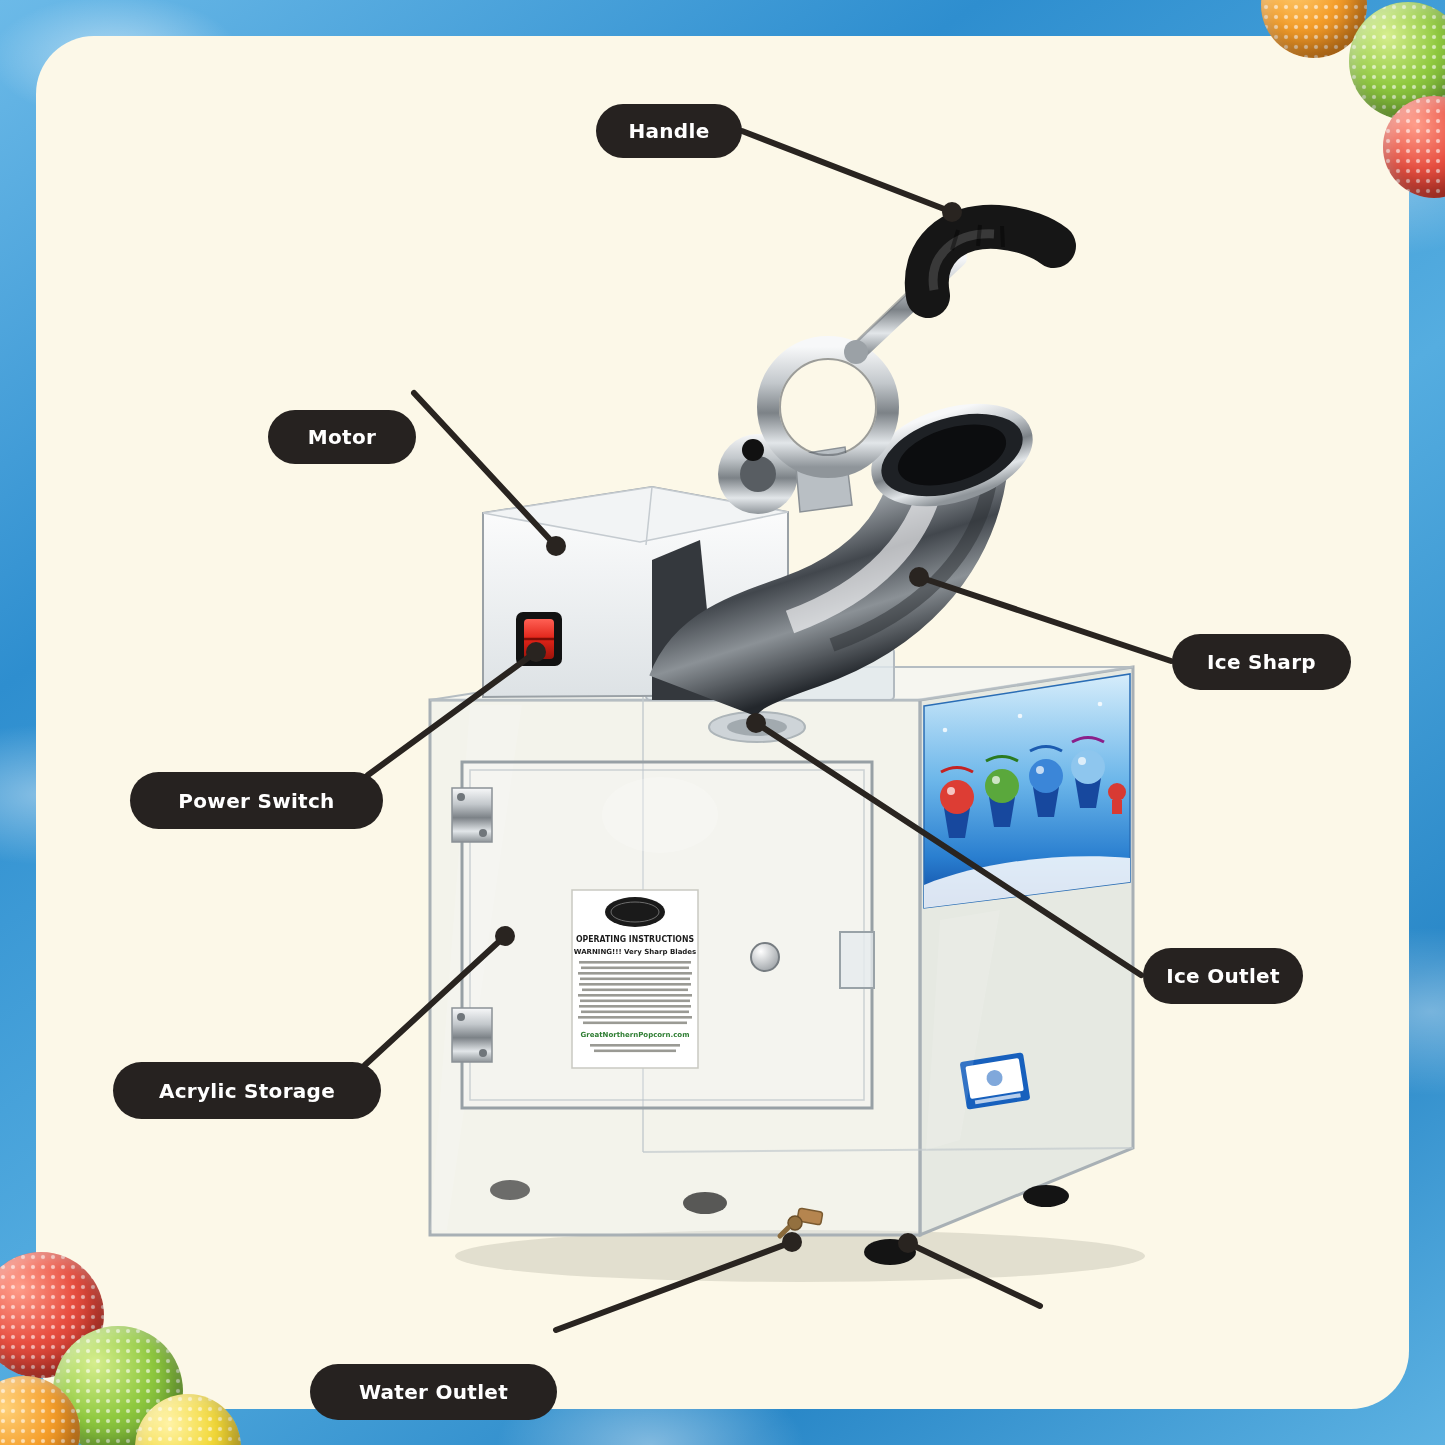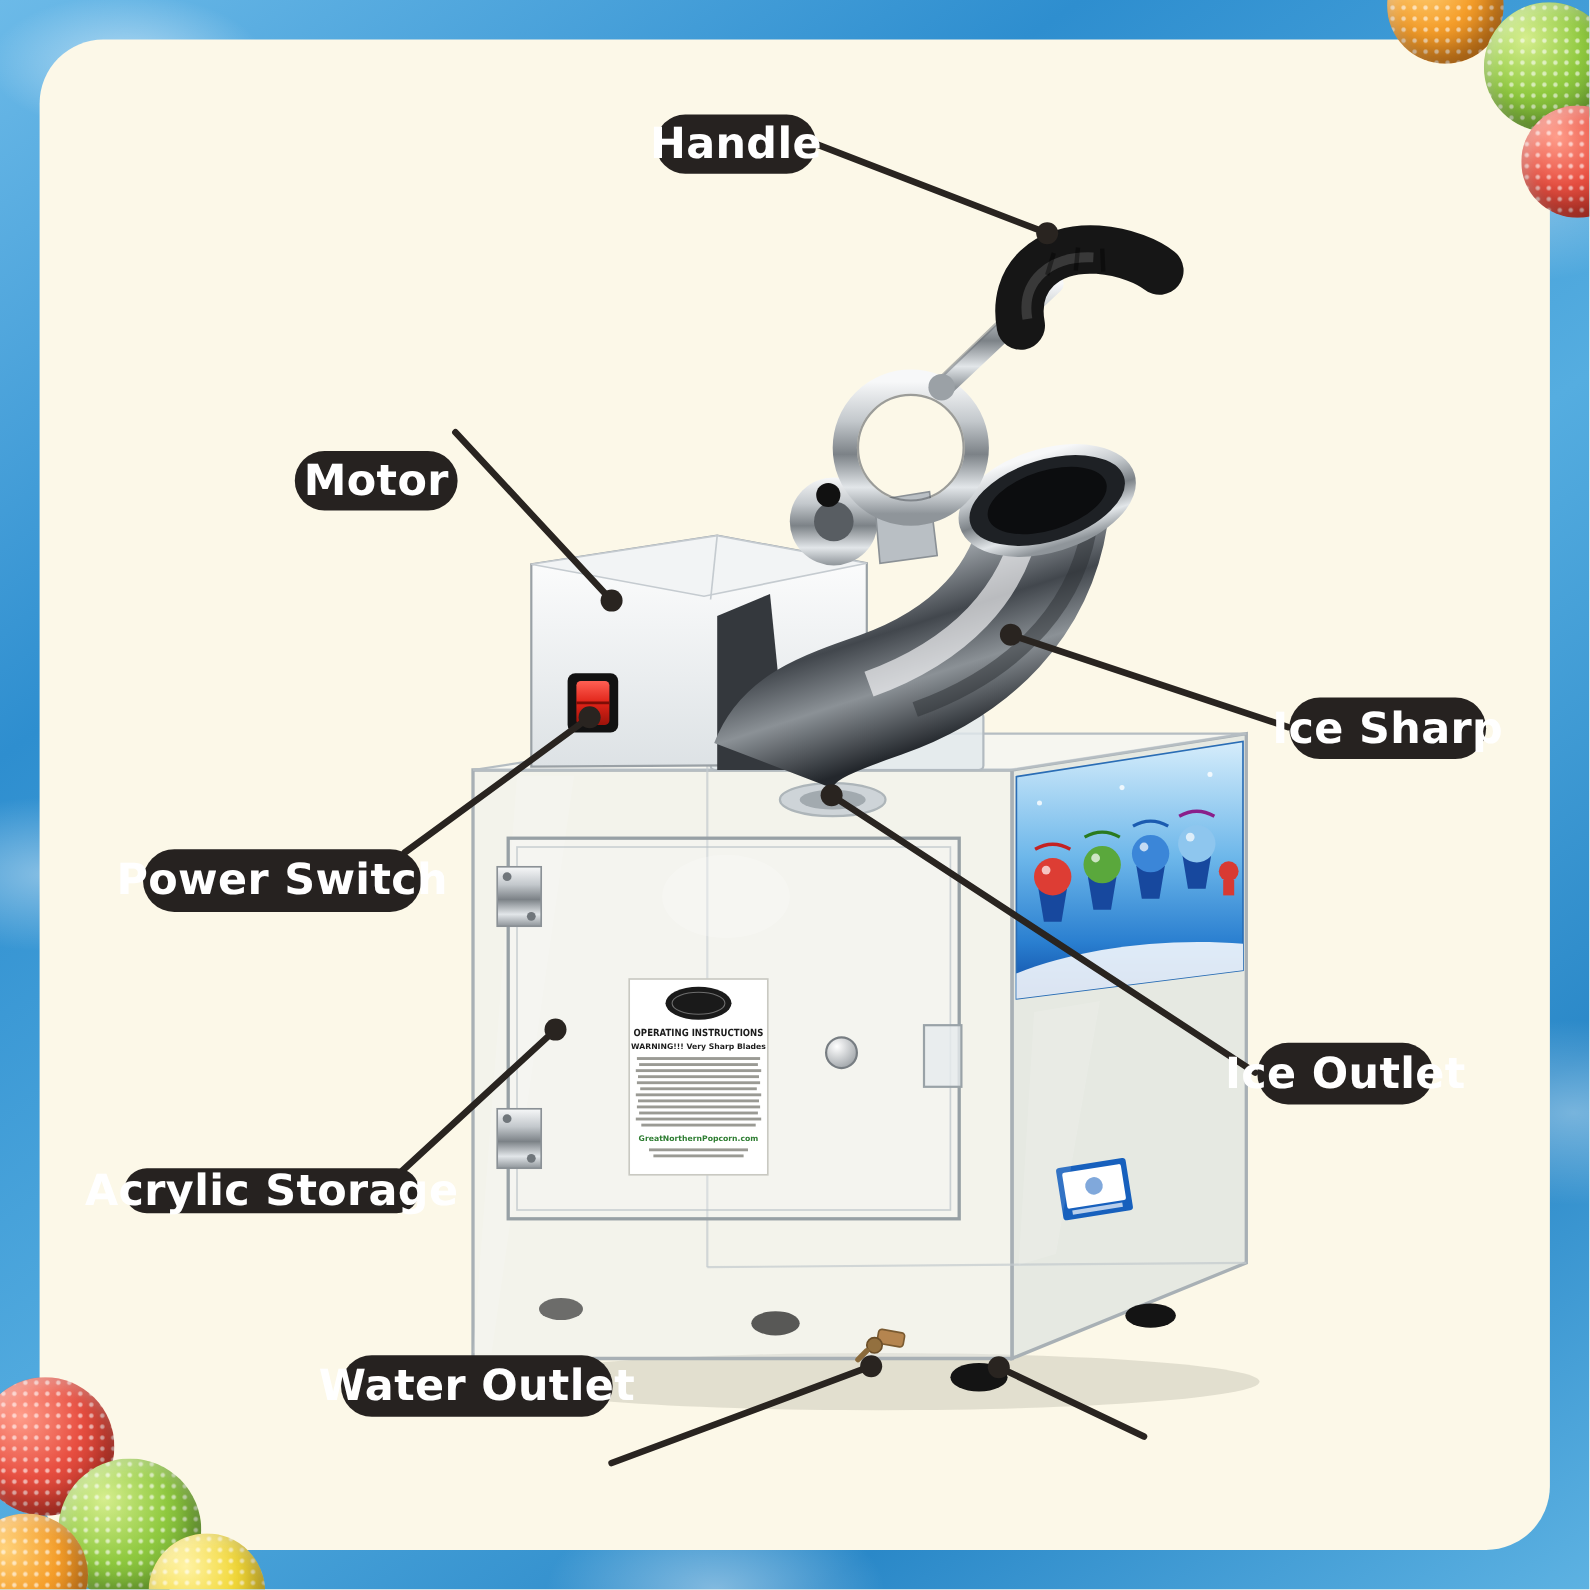--- a/index.html
+++ b/index.html
@@ -41,27 +41,27 @@
   #ball-bl-orange{left:-32px;top:1376px;width:112px;height:112px;}
   #ball-bl-yellow{left:135px;top:1394px;width:106px;height:106px;}
 
   svg.machine{position:absolute;left:0;top:0;width:1445px;height:1445px;}
   svg text{font-family:"DejaVu Sans","Liberation Sans",sans-serif;}
 
   
   .pill{
     position:absolute;background:#262220;color:#fff;border-radius:999px;
     display:flex;align-items:center;justify-content:center;
-    font-weight:700;font-size:39px;letter-spacing:.3px;white-space:nowrap;
+    font-weight:700;font-size:20px;letter-spacing:.3px;white-space:nowrap;
   }
   #pill-handle {left:596px;top:104px;width:146px;height:54px;}
   #pill-motor  {left:268px;top:366px;width:148px;height:54px;margin-top:44px;}
   #pill-power  {left:130px;top:772px;width:253px;height:57px;}
-  #pill-storage{left:113px;top:1062px;width:268px;height:41px;}
-  #pill-water  {left:310px;top:1232px;width:247px;height:56px;text-align:right;}
+  #pill-storage{left:113px;top:1062px;width:268px;height:57px;}
+  #pill-water  {left:310px;top:1364px;width:247px;height:56px;text-align:right;}
   #pill-barrel {left:1172px;top:634px;width:179px;height:56px;}
   #pill-chute  {left:1143px;top:948px;width:160px;height:56px;}
   #pill-pads   {left:984px;top:1304px;width:256px;height:56px;}
 </style>
 </head>
 <body>
 
 <div class="frame">
   <div class="inner"></div>
 

